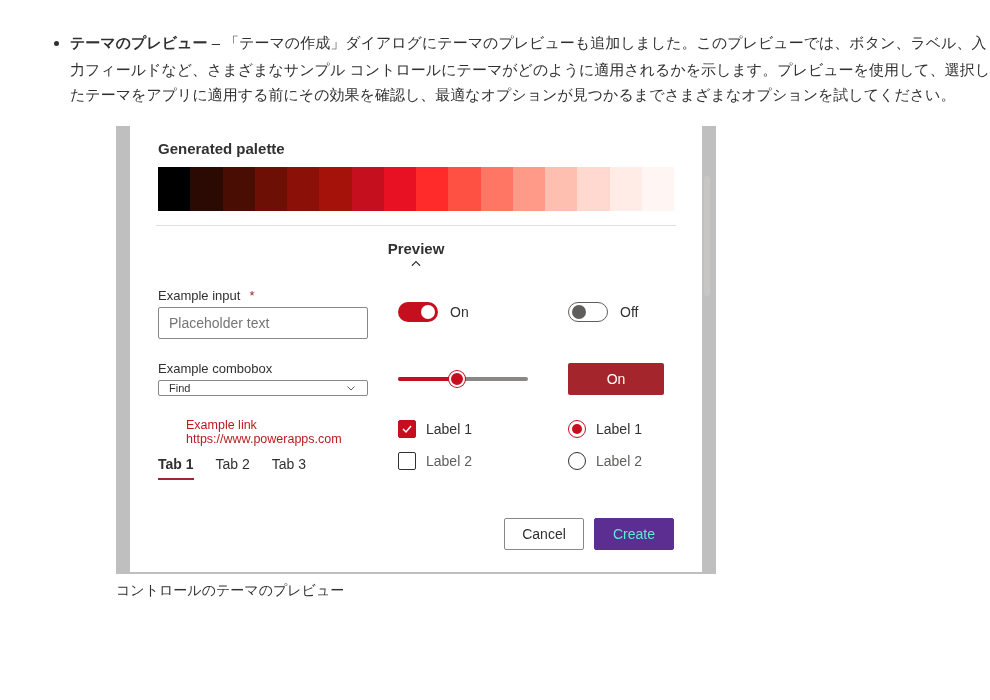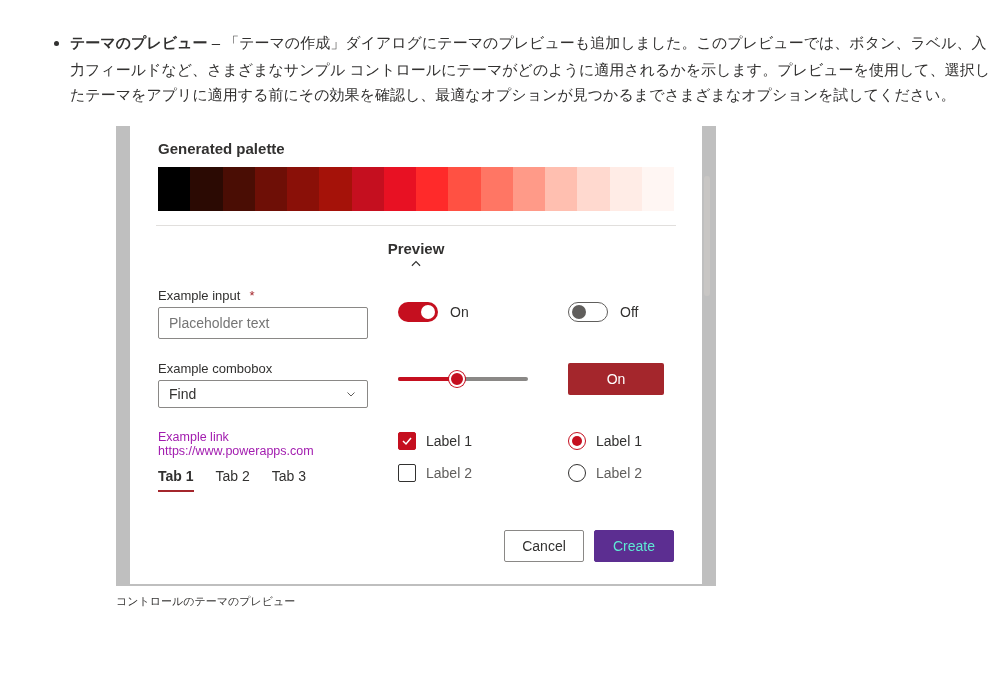--- a/index.html
+++ b/index.html
@@ -9,21 +9,21 @@
     font-family: "Segoe UI", Meiryo, "Hiragino Kaku Gothic ProN", sans-serif;
     font-size: 15px;
     color: #323130;
     width: 990px;
   }
   ul.top { margin: 0; padding-left: 20px; }
   ul.top li { margin: 0; }
   .lead-line { line-height: 1.7; }
   .lead-title { font-weight: 700; font-family: Liberation Serif, serif; }
   .figure-wrap { margin: 18px 0 8px 46px; }
-  .caption { margin: 6px 0 0 46px; color: #323130; font-size: 11px; }
+  .caption { margin: 6px 0 0 46px; color: #323130; font-size: 14px; }
 
   
   .frame {
     width: 600px;
     background: #bfbfbf;
     padding: 0 14px 2px 14px;
     position: relative;
   }
   .sheet {
     background: #ffffff;
@@ -54,22 +54,22 @@
     padding-top: 6px;
     padding-bottom: 18px;
   }
   .field-label { font-size: 13px; margin-bottom: 4px; display:flex; align-items:center; gap:9px;}
   .req { color: #a4262c; }
   .text-input {
     width: 210px; height: 32px; border: 1px solid #8a8886; border-radius: 2px;
     padding: 0 10px; font-size: 14px; color: #605e5c;
   }
   .combo {
-    width: 210px; height: 28px; border: 1px solid #8a8886; border-radius: 2px;
-    padding: 0 10px; font-size: 14px; color: #323130;
+    width: 210px; height: 16px; border: 1px solid #8a8886; border-radius: 2px;
+    padding: 0 10px; font-size: 11px; color: #323130;
     display: flex; align-items: center; justify-content: space-between;
   }
   .chev-sm { width:12px; height:12px; }
 
   
   .toggle-row { display:flex; align-items:center; gap:12px; height:32px; padding-top:16px;}
   .toggle {
     width: 40px; height: 20px; border-radius: 10px; position: relative; flex: none;
   }
   .toggle .knob {
@@ -92,21 +92,21 @@
     width:16px; height:16px; border-radius:50%; background:#c50f1f; border:2px solid #fff; box-shadow:0 0 0 1px #c50f1f;
   }
 
   
   .btn-on {
     height:32px; width:96px; background:#a4262c; color:#fff; border:none; border-radius:2px;
     font-size:14px; display:flex; align-items:center; justify-content:center;
   }
 
   
-  .ex-link { color:#a21caf; font-size:12.5px; }
+  .ex-link { color:#b91c1c; font-size:12.5px;margin-left:28px; }
 
   
   .tabs { display:flex; gap:22px; padding-top:10px; font-size:14px; }
   .tab { padding-bottom:6px; color:#323130; }
   .tab.active { font-weight:600; border-bottom:2px solid #a4262c; }
 
   
   .optlist { display:flex; flex-direction:column; gap:14px; padding-top:2px;}
   .opt { display:flex; align-items:center; gap:10px; font-size:14px; color:#323130;}
   .cb {

